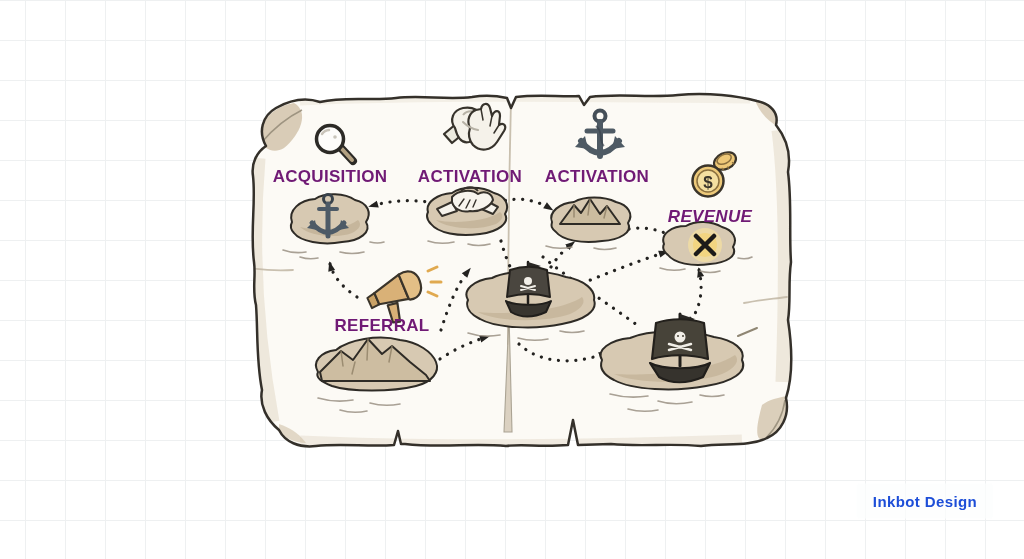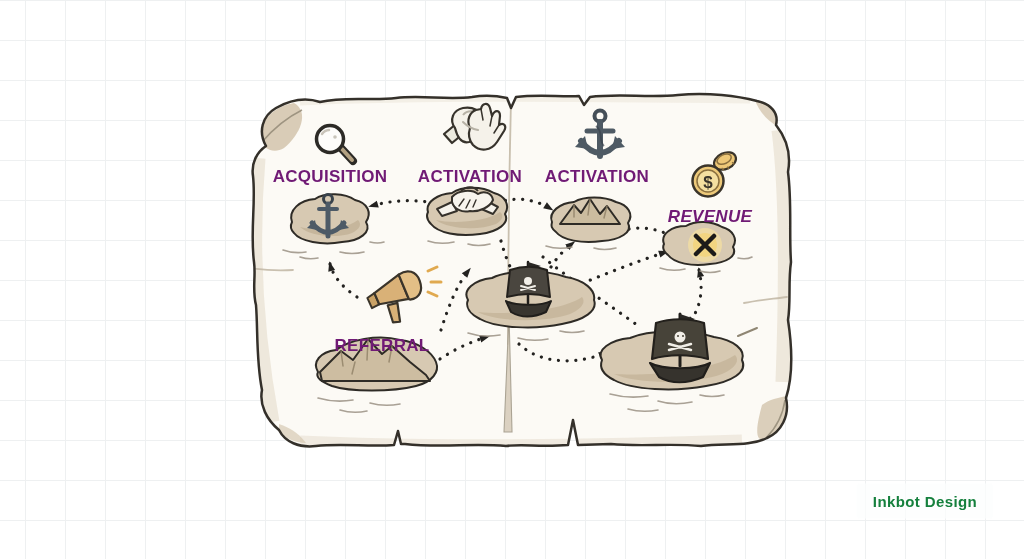--- a/index.html
+++ b/index.html
@@ -18,24 +18,24 @@
   svg{position:absolute;left:0;top:0;}
   .label{
     position:absolute;transform:translate(-50%,-50%);
     font-weight:bold;font-size:17px;letter-spacing:.3px;color:#701a75;
     white-space:nowrap;
   }
   .lbl-acq{left:330px;top:177px;}
   .lbl-act{left:470px;top:177px;}
   .lbl-ret{left:597px;top:177px;}
   .lbl-rev{left:710px;top:217px;font-style:italic;}
-  .lbl-ref{left:382px;top:326px;margin-top:20px;}
+  .lbl-ref{left:382px;top:326px;}
   .watermark{
     position:absolute;left:925px;top:501px;transform:translate(-50%,-50%);
-    font-weight:bold;font-size:15px;letter-spacing:.4px;color:#15803d;
+    font-weight:bold;font-size:15px;letter-spacing:.4px;color:#1d4ed8;
     background:rgba(252,253,253,.72);padding:9px 16px;border-radius:2px;
     white-space:nowrap;
   }
   .route{stroke:#232220;stroke-width:3.2;fill:none;stroke-linecap:round;stroke-dasharray:0.1 8.6;}
   .isl{fill:#d7c9b2;stroke:#2e2b26;stroke-width:2;stroke-linejoin:round;}
   .ripple{stroke:#9a9184;stroke-width:1.6;fill:none;opacity:.85;stroke-linecap:round;}
   .crease{stroke:#c3b9a7;stroke-width:1.8;fill:none;opacity:.9;stroke-linecap:round;}
 </style>
 </head>
 <body>

